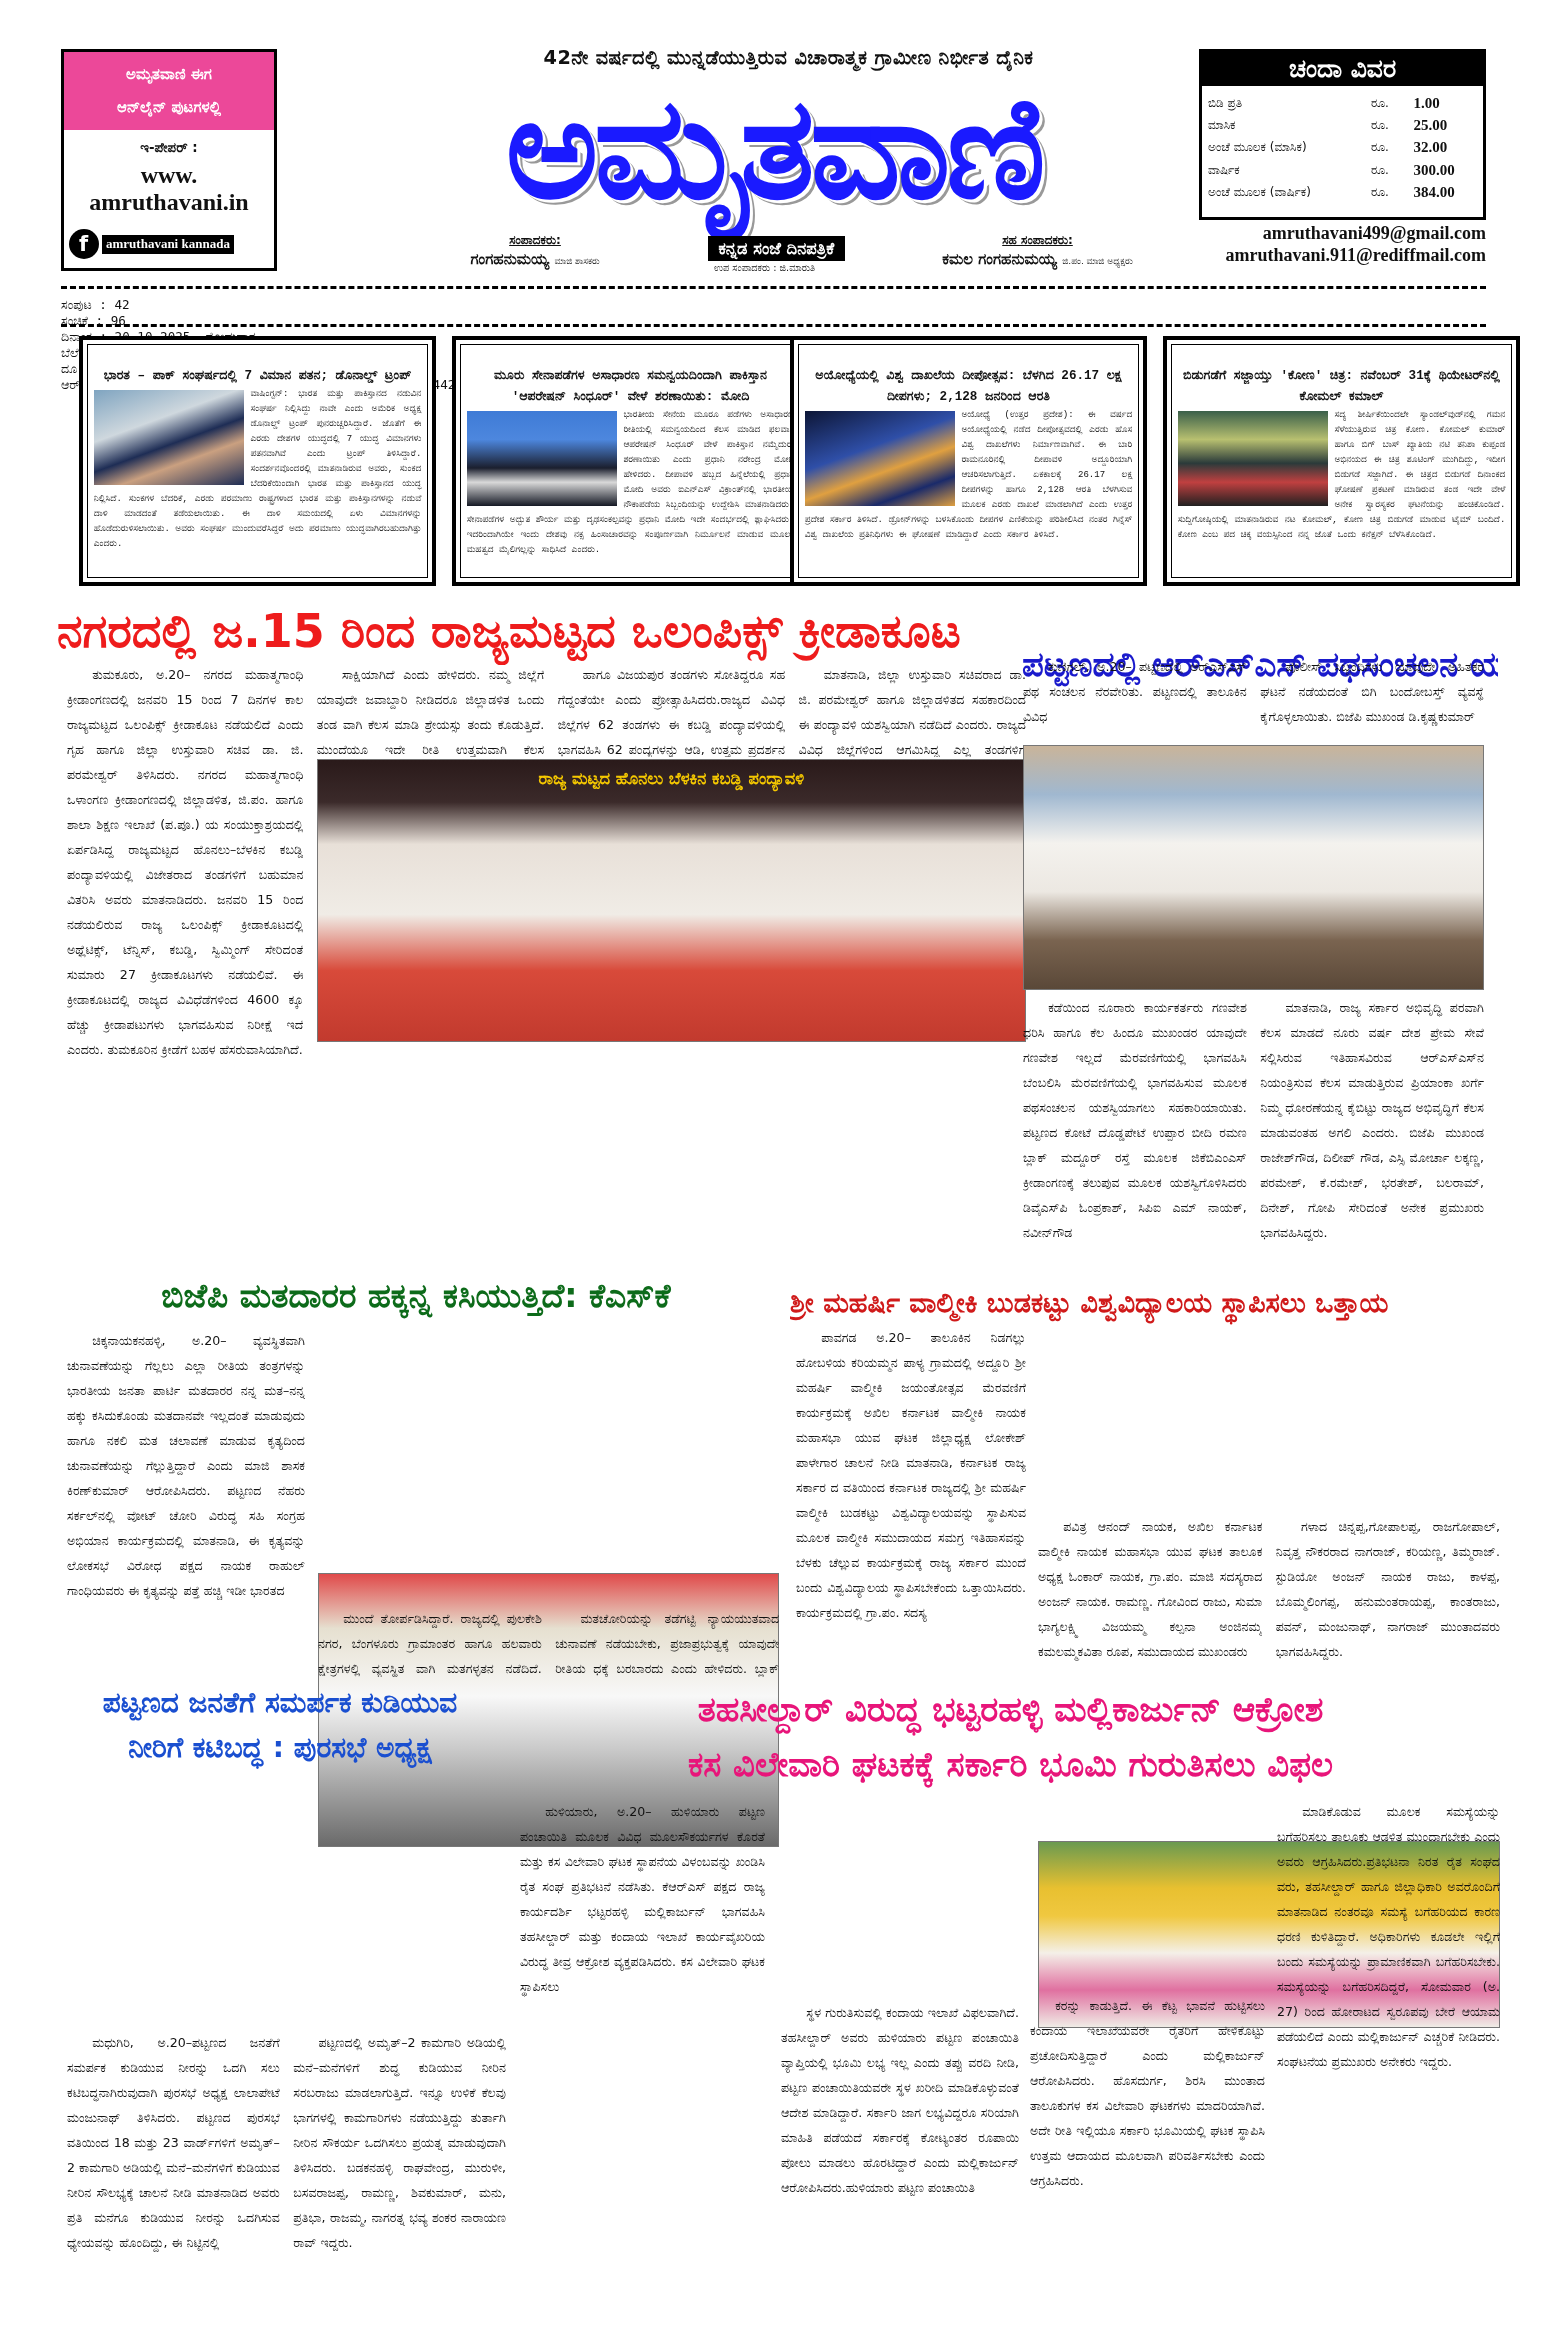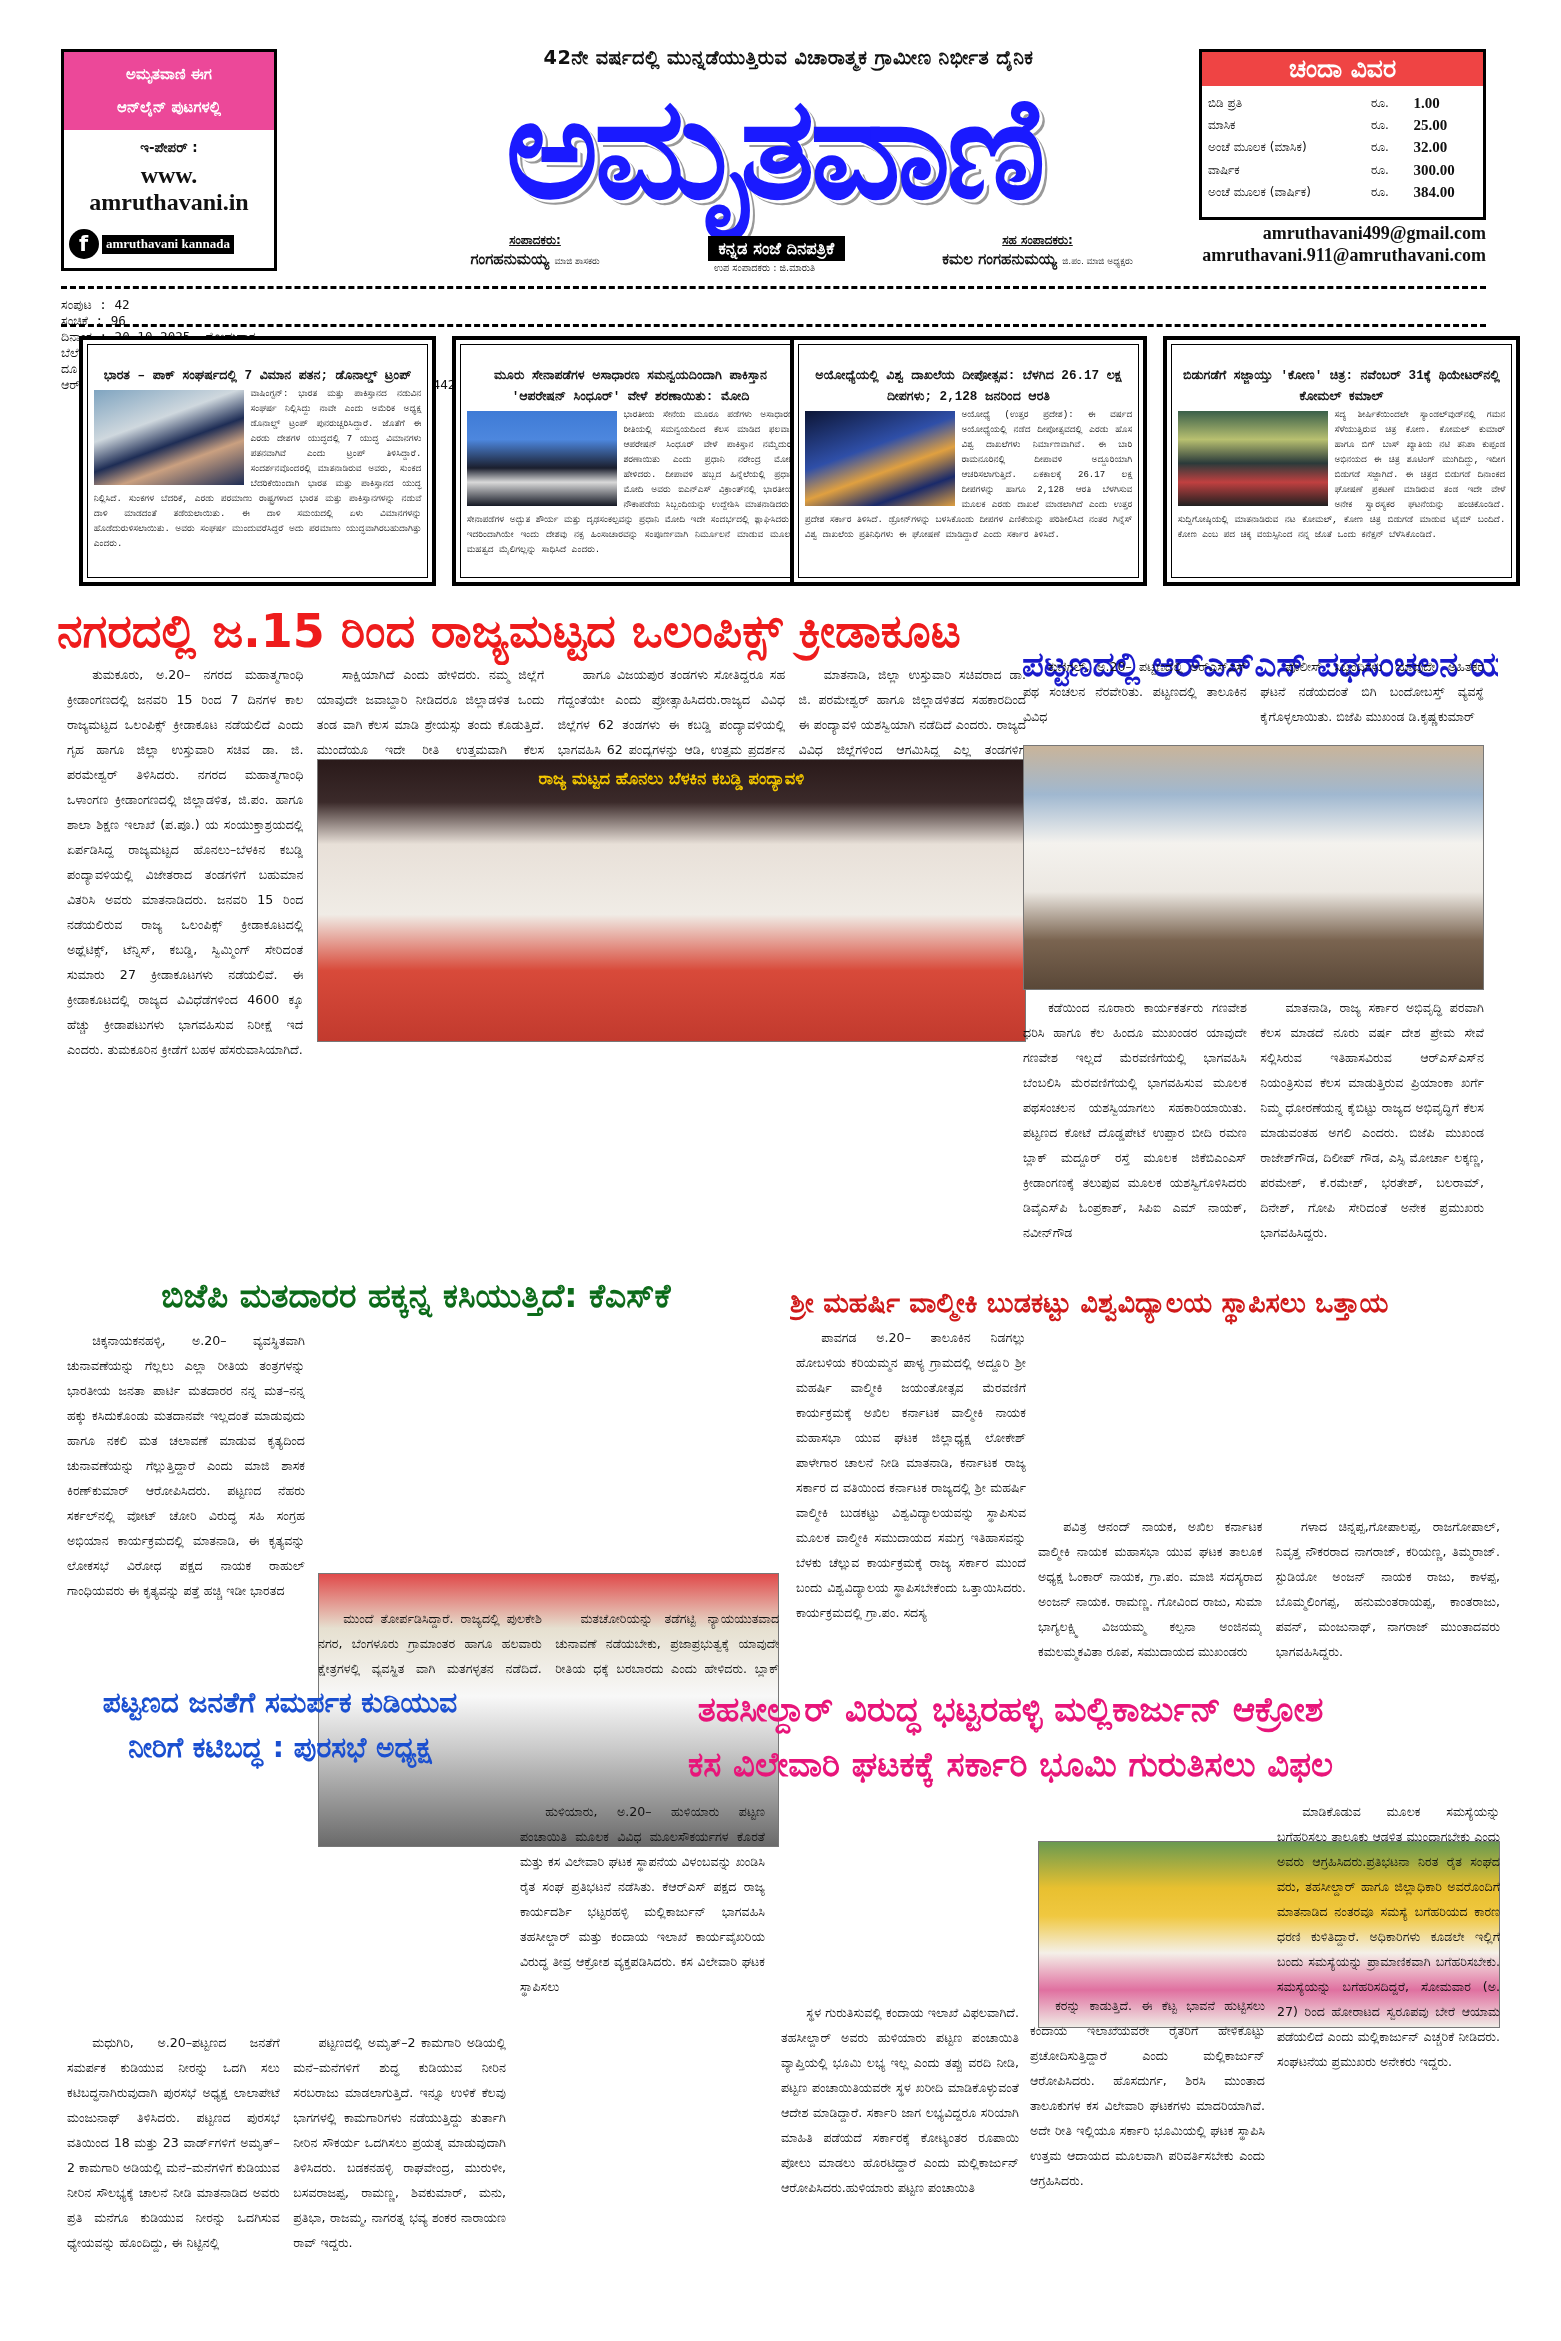--- a/index.html
+++ b/index.html
@@ -15,21 +15,21 @@
   .fb-name { background: #000; color: #fff; font-family: "Liberation Serif", serif; font-weight: bold; font-size: 13px; padding: 1.5px 4.5px; margin-left: 3px; }
   .tagline { left: 387px; top: 46px; width: 803px; text-align: center; font-family: "DejaVu Sans", sans-serif; font-weight: bold; font-size: 19.3px; letter-spacing: 0.4px; }
   .masthead-title { left: 372px; top: 74px; width: 803px; text-align: center; font-family: "DejaVu Sans", sans-serif; font-weight: 900; font-size: 141px; line-height: 149px; color: #1a1aff; text-shadow: 3px 3px 0 #fff, 5.2px 5.2px 0 #999; letter-spacing: -4.5px; }
   .editor-block { top: 233px; text-align: center; font-family: "DejaVu Sans", sans-serif; }
   .editor-label { font-size: 12px; text-decoration: underline; font-weight: bold; }
   .editor-name { font-size: 15px; font-weight: bold; margin-top: 3px; }
   .editor-name small { font-size: 9px; font-weight: normal; }
   .eveningpaper { left: 708px; top: 236px; background: #000; color: #fff; font-family: "DejaVu Sans", sans-serif; font-weight: bold; font-size: 16.4px; padding: 3px 10.4px; }
   .subeditor { left: 714px; top: 262px; font-family: "DejaVu Sans", sans-serif; font-size: 9.7px; }
   .price-box { left: 1199px; top: 49px; width: 287px; height: 171px; border: 3.7px solid #000; }
-  .price-head { background: #ef4444; color: #fff; text-align: center; font-family: "DejaVu Sans", sans-serif; font-weight: bold; font-size: 25px; line-height: 34px; }
+  .price-head { background: #000000; color: #fff; text-align: center; font-family: "DejaVu Sans", sans-serif; font-weight: bold; font-size: 25px; line-height: 34px; }
   .price-table { width: 100%; border-collapse: collapse; font-family: "DejaVu Sans", sans-serif; font-size: 12px; margin-top: 6px; }
   .price-table td { padding: 0.7px 6px; line-height: 21px; }
   .price-table td.val { font-family: "Liberation Serif", serif; font-size: 15px; font-weight: bold; }
   .emails { left: 1190px; top: 222px; width: 296px; text-align: right; font-family: "Liberation Serif", serif; font-weight: bold; font-size: 18px; line-height: 22px; }
   .dash { left: 61px; width: 1425px; height: 0; border-top: 3px dashed #000; }
   .infoline { left: 61px; top: 297px; width: 1425px; display: flex; justify-content: space-between; font-family: "DejaVu Sans Mono", monospace; font-size: 12.6px; flex-direction: column; }
   
   .tbox { top: 336px; height: 250px; border: 4.5px solid #000; padding: 3.7px; background: #fff; }
   .tbox-inner { border: 1.5px solid #000; height: 100%; padding: 21px 6px; overflow: hidden; font-family: Liberation Mono, monospace; }
   .tbox-head { text-align: center; font-weight: bold; font-size: 12.6px; line-height: 21px; }
@@ -100,21 +100,21 @@
         <tr>
           <td>ಅಂಚೆ ಮೂಲಕ (ವಾರ್ಷಿಕ)</td>
           <td>ರೂ.</td>
           <td class="val">384.00</td>
         </tr>
       </tbody>
   </table>
 </div>
 <div class="abs emails">
   <div>amruthavani499@gmail.com</div>
-  <div>amruthavani.911@amruthavani.com</div>
+  <div>amruthavani.911@rediffmail.com</div>
 </div>
 
 <div class="abs dash" style="top:286px;"></div>
 <div class="abs infoline">
   <span>ಸಂಪುಟ : 42</span>
   <span>ಸಂಚಿಕೆ : 96</span>
   <span>ದಿನಾಂಕ : 20-10-2025, ಸೋಮವಾರ</span>
   <span>ಬೆಲೆ : 1.00 ರೂ.</span>
   <span>ದೂ.: 0816-2275777</span>
   <span>ಆರ್.ಎನ್.ಐ.: 69625/84 ಪಿ.ನಂ.: ಎಲ್2/ಟಿಎಂಕೆ/ ಎಲ್2 ಆರ್‌ಎನ್‌ಪಿ-442/2024-2026</span>

